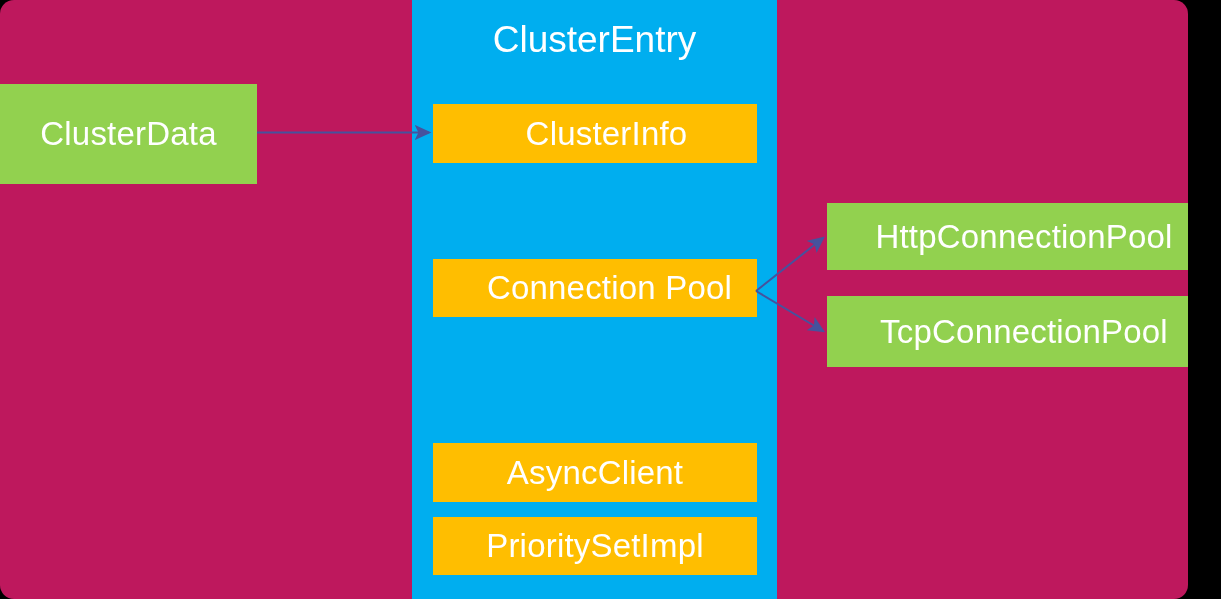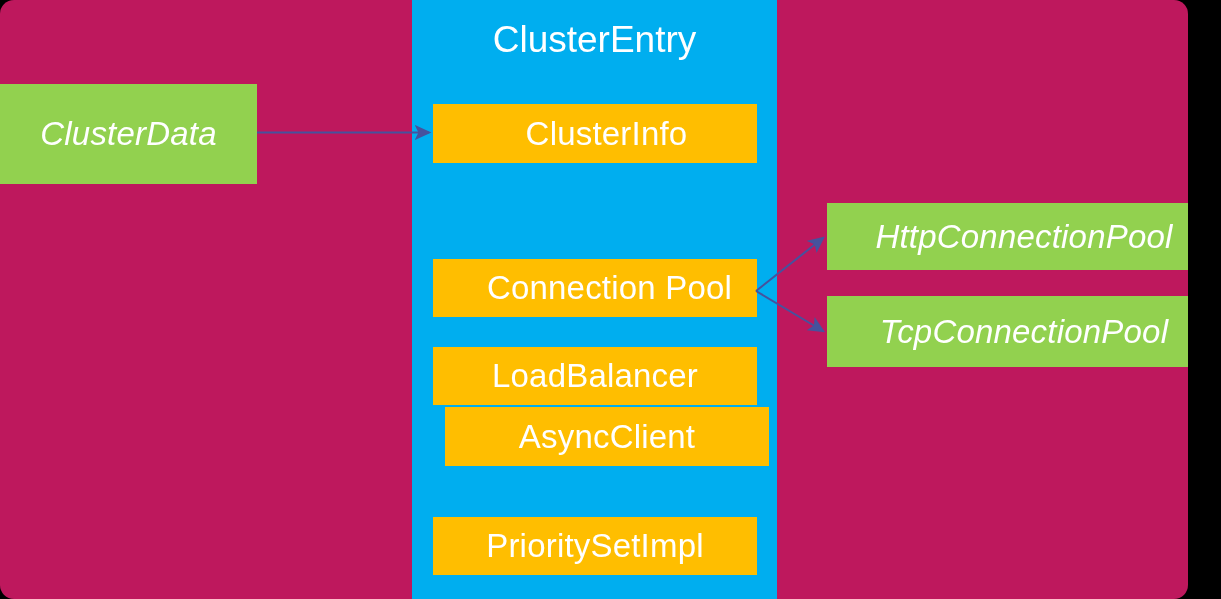--- a/index.html
+++ b/index.html
@@ -52,21 +52,20 @@
   }
   .orange-box {
     background: #FFBE00;
     font-size: 33px;
     left: 433px;
     width: 324px;
   }
   .green-box {
     background: #92D14F;
     font-size: 33px;
-    font-style: italic;
   }
   .cluster-data {
     left: 0px;
     top: 84px;
     width: 257px;
     height: 100px;
   }
   .http-pool {
     left: 827px;
     top: 203px;
@@ -75,21 +74,21 @@
   }
   .tcp-pool {
     left: 827px;
     top: 296px;
     width: 394px;
     height: 71px;
   }
   .b-clusterinfo { top: 104px; height: 59px; padding-left: 23px; }
   .b-connpool    { top: 259px; height: 58px; padding-left: 29px; }
   .b-loadbal     { top: 347px; height: 58px; }
-  .b-async       { top: 407px; height: 59px; margin-left: 12px; }
+  .b-async       { top: 443px; height: 59px; }
   .b-priority    { top: 517px; height: 58px; }
   .arrows {
     position: absolute;
     left: 0; top: 0;
     width: 1221px;
     height: 599px;
     pointer-events: none;
   }
 </style>
 </head>
@@ -100,21 +99,20 @@
   <div class="cluster-entry-column"></div>
 
   <div class="column-title">ClusterEntry</div>
 
   <div class="box green-box cluster-data">ClusterData</div>
 
   <div class="box orange-box b-clusterinfo">ClusterInfo</div>
 
   <div class="box orange-box b-connpool">Connection Pool</div>
 
-  <div class="box orange-box b-loadbal">LoadBalancer</div>
 
   <div class="box orange-box b-async">AsyncClient</div>
 
   <div class="box orange-box b-priority">PrioritySetImpl</div>
 
   <div class="box green-box http-pool">HttpConnectionPool</div>
 
   <div class="box green-box tcp-pool">TcpConnectionPool</div>
 
   <svg class="arrows" viewBox="0 0 1221 599" width="1221" height="599">

